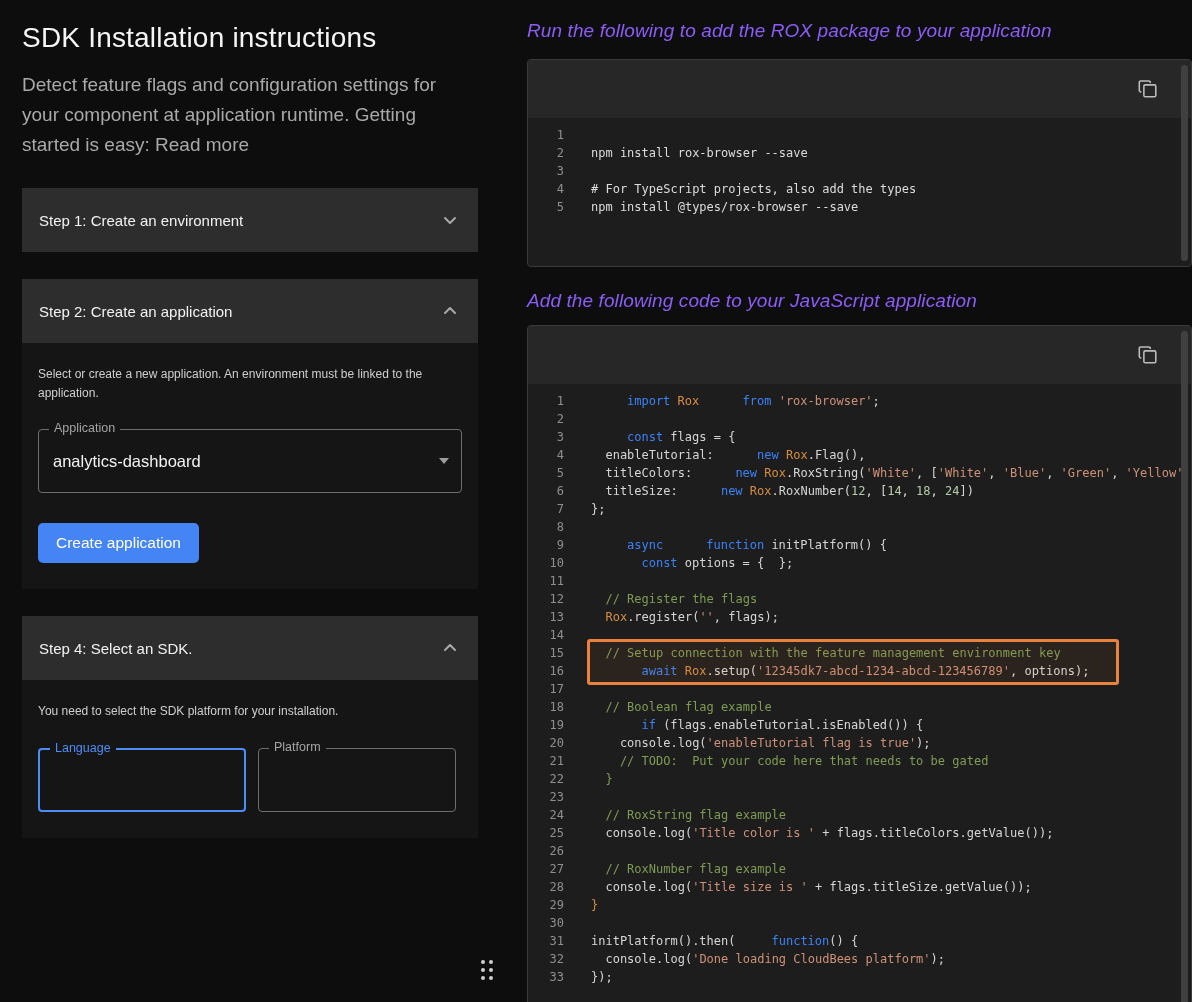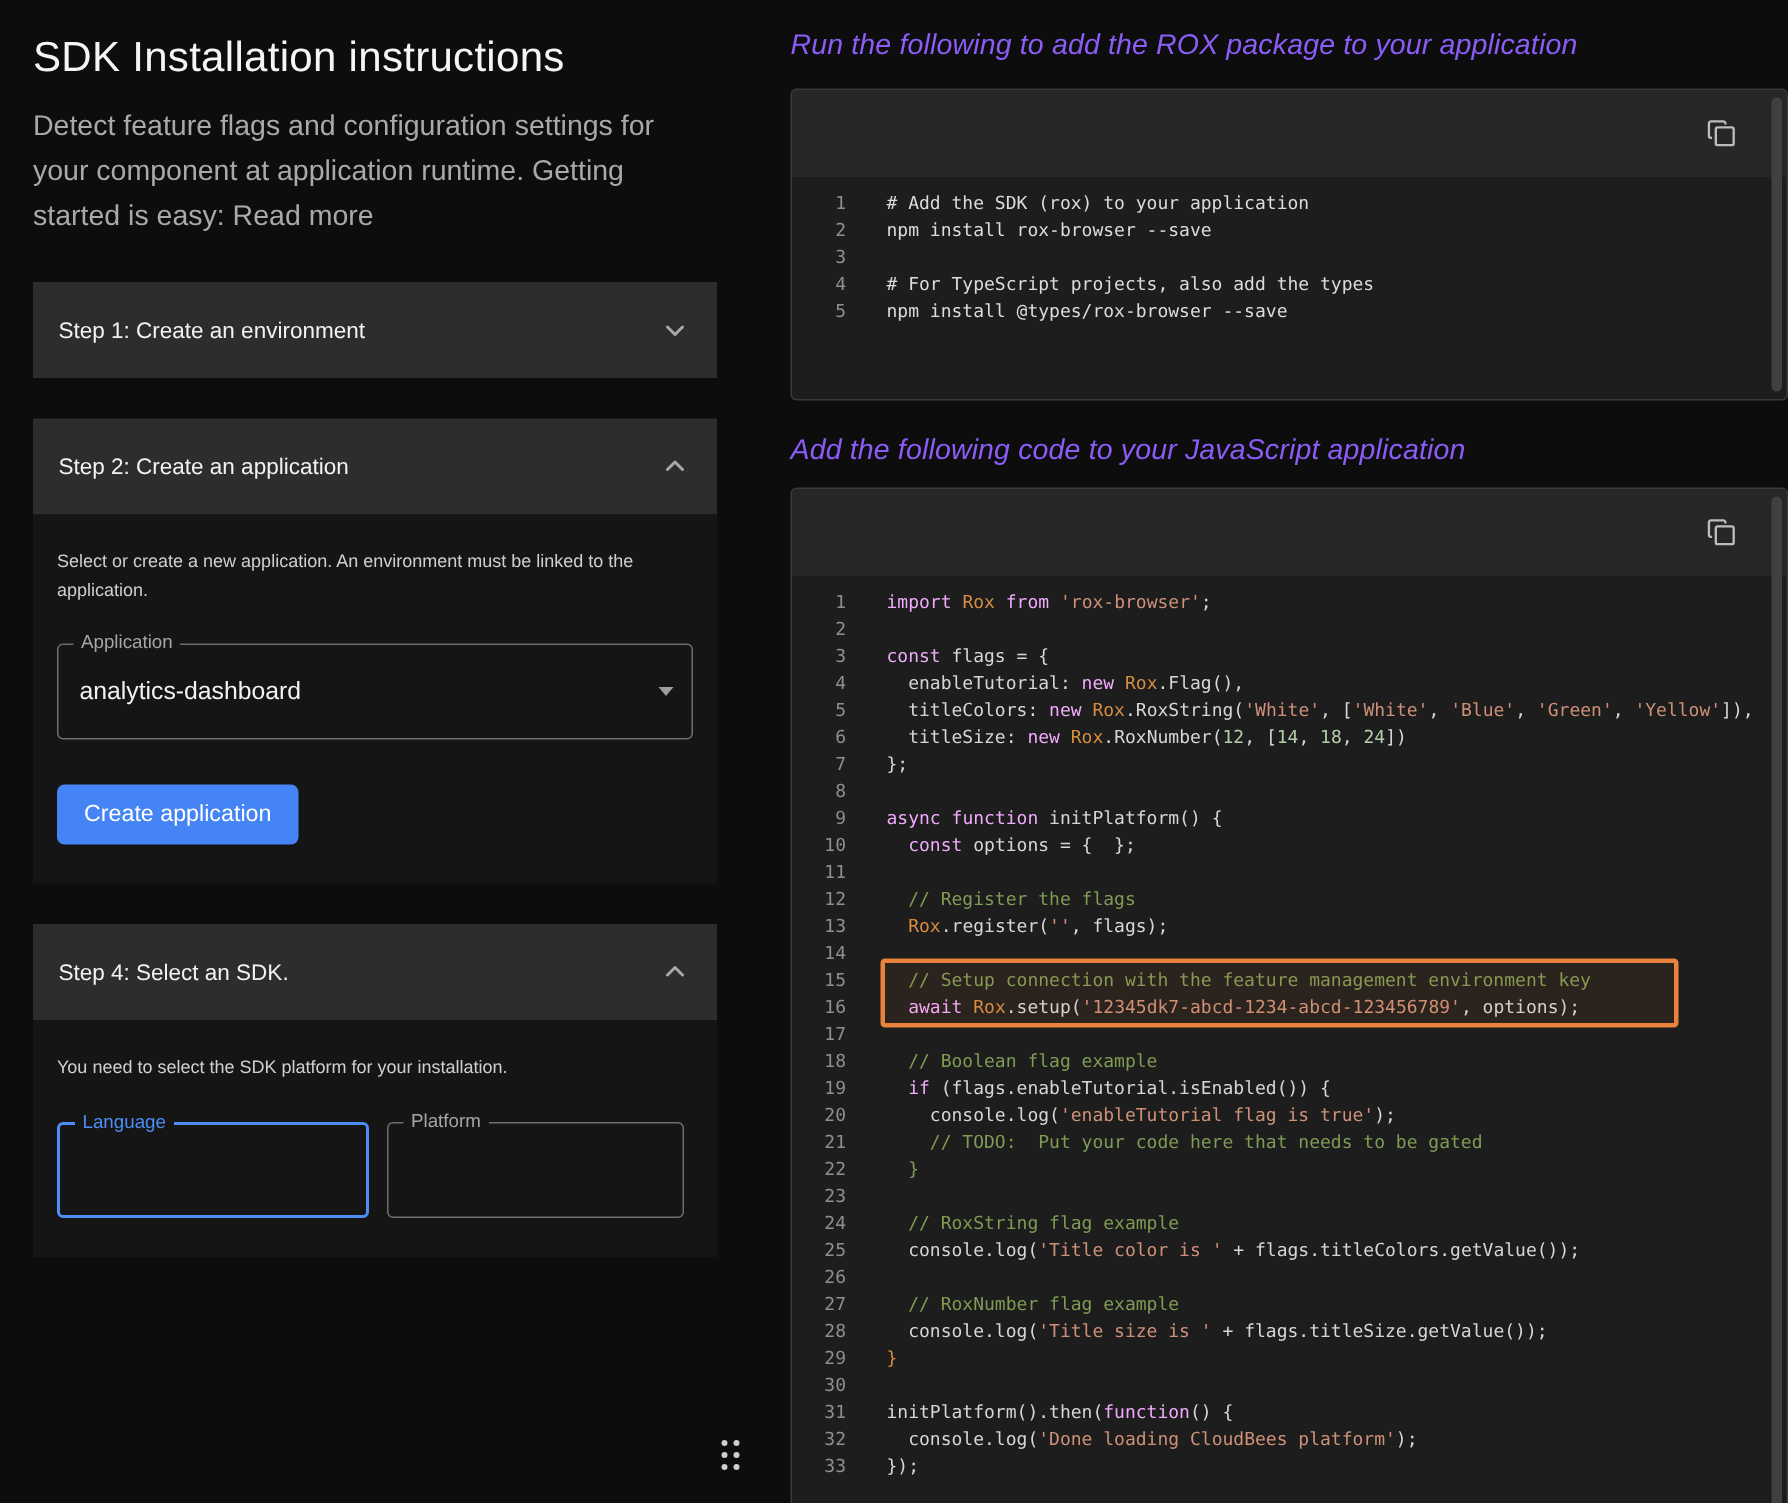--- a/index.html
+++ b/index.html
@@ -71,21 +71,21 @@
   .code-head { height:58px; background:#272727; position:relative; }
   .copy-btn {
     position:absolute; right:30px; top:50%; transform:translateY(-50%);
     background:transparent; border:none; cursor:pointer; padding:2px; line-height:0;
   }
   .code-body { padding:8px 0 50px; }
   .code-body.rel { position:relative; padding-bottom:40px; }
   .crow { display:flex; height:18px; line-height:18px; font-family:"DejaVu Sans Mono",monospace; font-size:12px; }
   .ln { width:36px; text-align:right; color:#8f8f8f; flex:none; user-select:none; }
   .lc { padding-left:27px; white-space:pre; color:#dcdcdc; }
-  .tok-k { color:#f0abfc; }
+  .tok-k { color:#3b82f6;margin-left:36px; }
   .tok-s { color:#ce9178; }
   .tok-o { color:#d78d40; }
   .tok-c { color:#7f9b54; }
   .tok-n { color:#b5cea8; }
   .tok-p { color:#d6d6d6; }
   #hl-box {
     position:absolute; left:59px; width:532px;
     border:3px solid #e8823c; border-radius:3px; background:rgba(235,132,60,0.07);
   }
   .vscroll { position:absolute; right:3px; top:5px; bottom:5px; width:7px; background:#404040; border-radius:4px; }
@@ -163,21 +163,20 @@
             <svg width="22" height="22" viewBox="0 0 24 24">
               <rect x="7.5" y="7.5" width="13" height="13" rx="1.5" fill="none" stroke="#bdbdbd" stroke-width="1.7"></rect>
               <path d="M4.8 15.2 H4 a1.5 1.5 0 0 1 -1.5 -1.5 v-9 A1.5 1.5 0 0 1 4 3.2 h9 a1.5 1.5 0 0 1 1.5 1.5 v0.8" fill="none" stroke="#bdbdbd" stroke-width="1.7"></path>
             </svg>
           </span>
         </button>
       </div>
       <div class="code-body" id="code1-body">
           <div class="crow">
             <span class="ln">1</span>
-            <span class="lc"># Add the SDK (rox) to your application</span>
           </div>
           <div class="crow">
             <span class="ln">2</span>
             <span class="lc">npm install rox-browser --save</span>
           </div>
           <div class="crow">
             <span class="ln">3</span>
             <span class="lc"></span>
           </div>
           <div class="crow">

